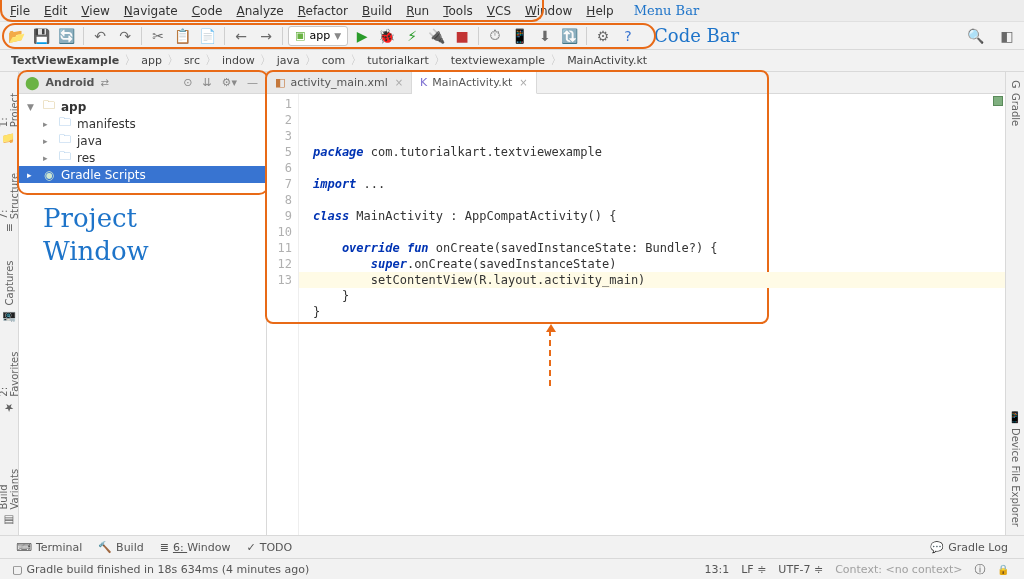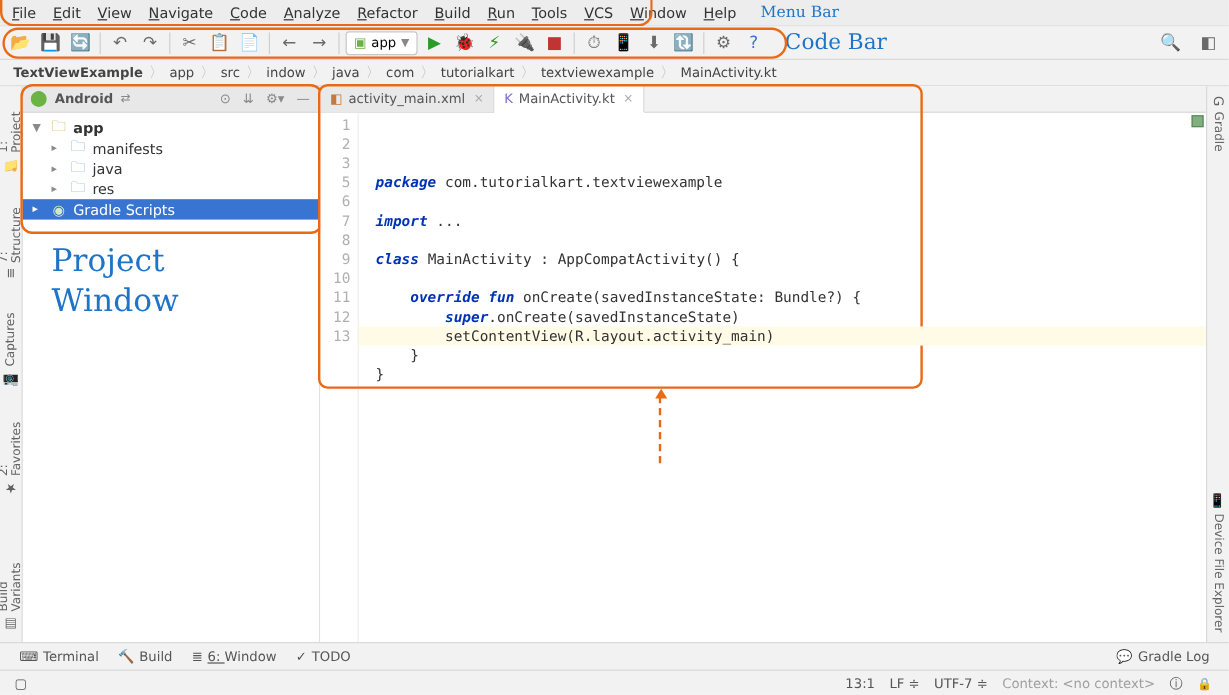--- a/index.html
+++ b/index.html
@@ -490,20 +490,21 @@
     </span>
   <span class="bt-spacer"></span>
   <span class="bt-item">
       <span>💬</span>
       <span>Gradle Log</span>
     </span>
 </div>
 
 <div class="status">
   <span class="ic">▢</span>
+  <span>Gradle build finished in 18s 634ms (4 minutes ago)</span>
   <span class="st-spacer"></span>
   <span class="seg">13:1</span>
   <span class="seg"><span>LF</span> ≑</span>
   <span class="seg"><span>UTF-7</span> ≑</span>
   <span class="seg dim">Context: &lt;no context&gt;</span>
   <span class="seg">ⓘ</span>
   <span class="seg"><span class="lock-ic"></span></span>
 </div>
 
 </body></html>

